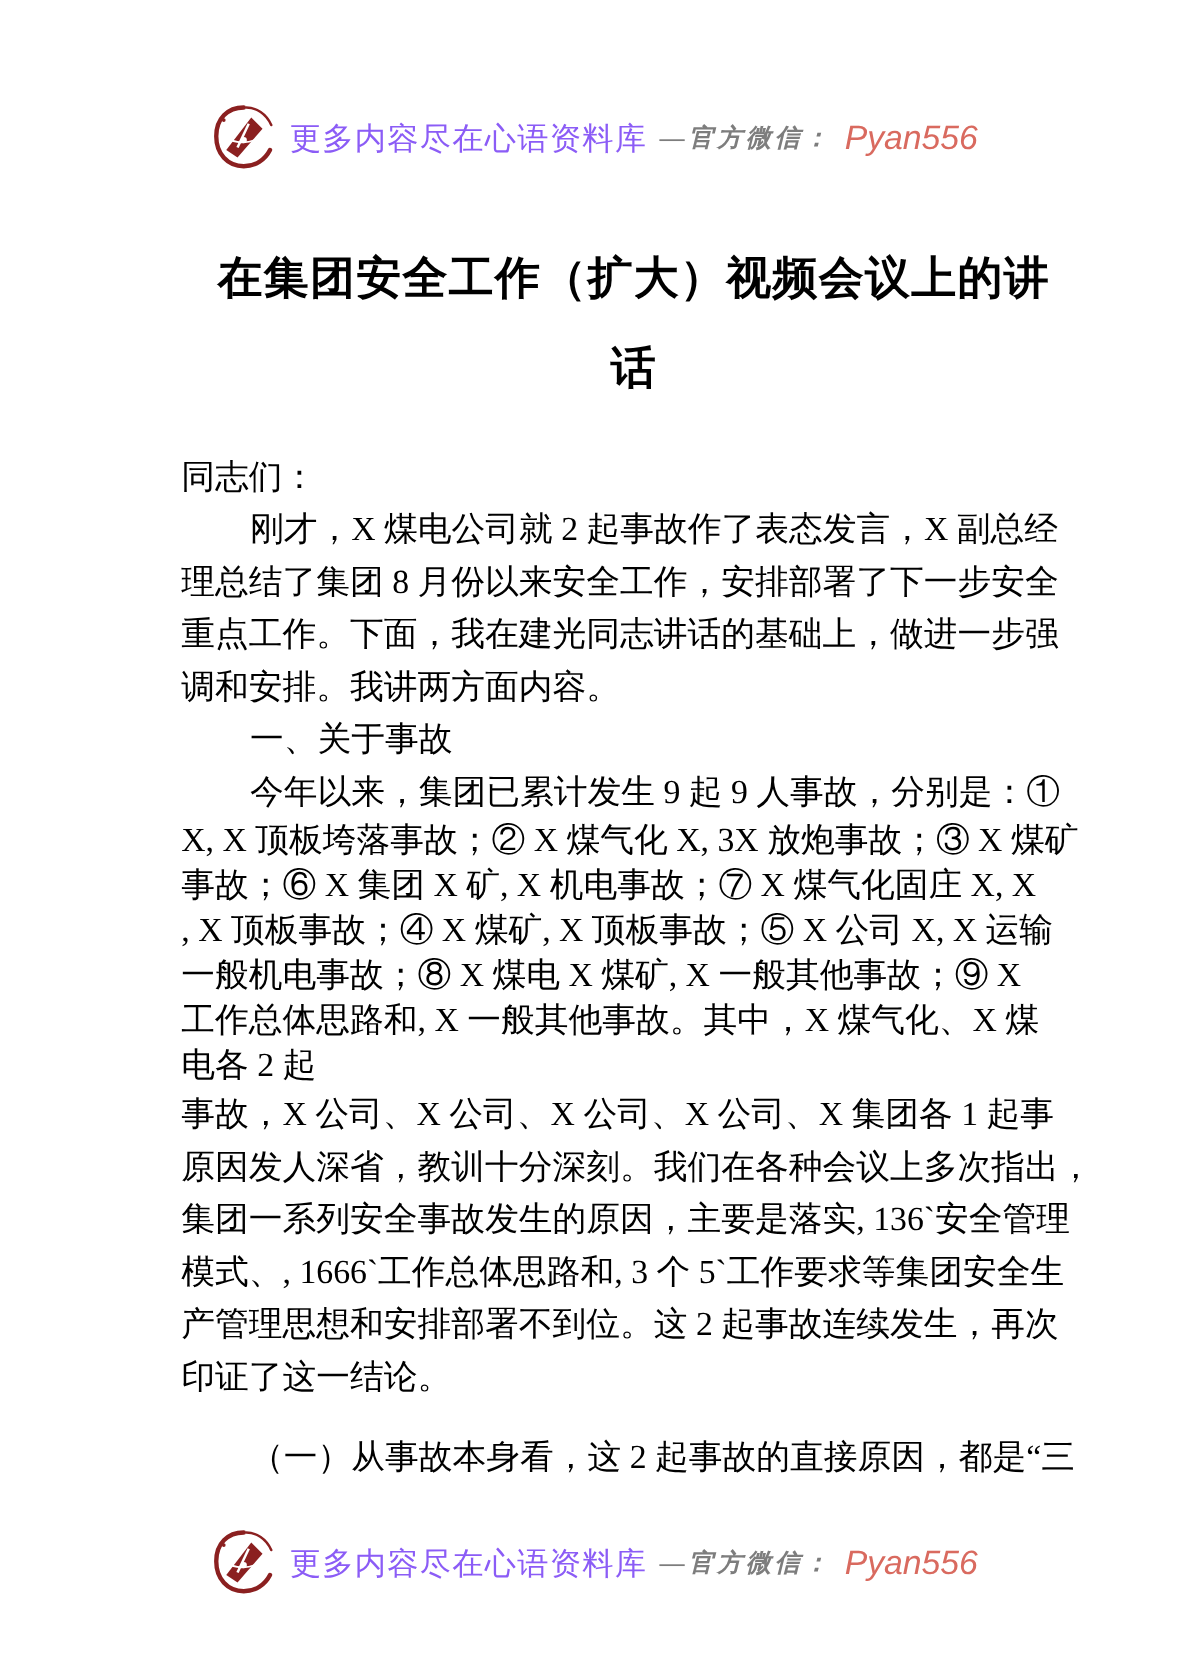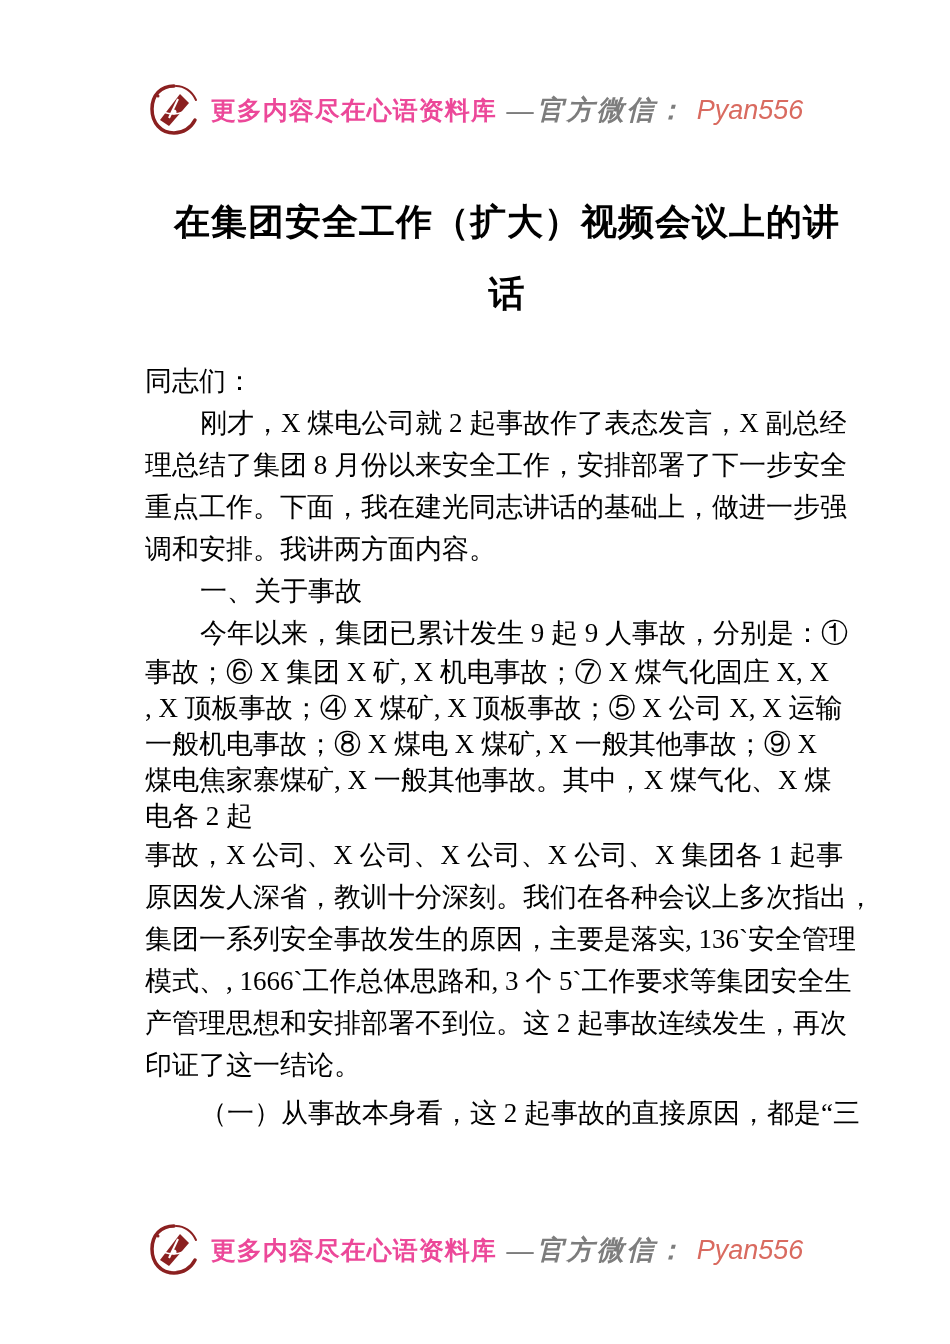--- a/index.html
+++ b/index.html
@@ -19,28 +19,28 @@
     display: flex;
     justify-content: center;
     align-items: center;
     gap: 10px;
     white-space: nowrap;
   }
   .promo-header { top: 82px; }
   .promo-footer { top: 1222px; }
   .promo .logo { width: 54px; height: 56px; flex: 0 0 auto; display: inline-block; }
   .promo-brand {
-    color: #ec4899;
+    color: #8b5cf6;
     font-size: 25px;
-    font-weight: bold;
+    font-weight: normal;
     letter-spacing: 1px;
   }
   .promo-wechat {
     color: #7d7d7d;
-    font-size: 27px;
+    font-size: 20px;
     font-style: italic;
     font-weight: bold;
     letter-spacing: 3px;
   }
   .promo-id {
     color: #d96a5f;
     font-size: 27px;
     font-family: "Liberation Sans", "DejaVu Sans", sans-serif;
     font-style: italic;
   }
@@ -66,21 +66,21 @@
     color: #000000;
     letter-spacing: 0px;
   }
   .line {
     height: 42px;
     line-height: 42px;
     white-space: nowrap;
   }
   .line.tight { height: 36px; line-height: 36px; }
   .line.indent { padding-left: 55px; }
-  .line.gap-before { margin-top: 6px; }
+  .line.gap-before { margin-top: 22px; }
 </style>
 </head>
 <body>
 
 <div class="page">
 
   <div class="promo promo-header">
     <span class="logo">
       <svg viewBox="0 0 54 56" width="54" height="56">
         <path d="M27 4 C14 4 5 13 5 27 C5 41 14 51 27 51 C36 51 44 46 48 38" fill="none" stroke="#8b2020" stroke-width="3.5" stroke-linecap="round"></path>
@@ -103,24 +103,25 @@
   </div>
 
   <div class="body-text">
     <div class="line">同志们：</div>
     <div class="line indent">刚才，X 煤电公司就 2 起事故作了表态发言，X 副总经</div>
     <div class="line">理总结了集团 8 月份以来安全工作，安排部署了下一步安全</div>
     <div class="line">重点工作。下面，我在建光同志讲话的基础上，做进一步强</div>
     <div class="line">调和安排。我讲两方面内容。</div>
     <div class="line indent">一、关于事故</div>
     <div class="line indent">今年以来，集团已累计发生 9 起 9 人事故，分别是：①</div>
+    <div class="line tight">X, X 顶板垮落事故；② X 煤气化 X, 3X 放炮事故；③ X 煤矿</div>
     <div class="line tight">事故；⑥ X 集团 X 矿, X 机电事故；⑦ X 煤气化固庄 X, X</div>
     <div class="line tight">, X 顶板事故；④ X 煤矿, X 顶板事故；⑤ X 公司 X, X 运输</div>
     <div class="line tight">一般机电事故；⑧ X 煤电 X 煤矿, X 一般其他事故；⑨ X</div>
-    <div class="line tight">煤电焦家寨煤矿, X 一般其他事故。其中，X 煤气化、X 煤</div>
+    <div class="line tight">工作总体思路和, X 一般其他事故。其中，X 煤气化、X 煤</div>
     <div class="line tight">电各 2 起</div>
     <div class="line">事故，X 公司、X 公司、X 公司、X 公司、X 集团各 1 起事</div>
     <div class="line">原因发人深省，教训十分深刻。我们在各种会议上多次指出，</div>
     <div class="line">集团一系列安全事故发生的原因，主要是落实, 136`安全管理</div>
     <div class="line">模式、, 1666`工作总体思路和, 3 个 5`工作要求等集团安全生</div>
     <div class="line">产管理思想和安排部署不到位。这 2 起事故连续发生，再次</div>
     <div class="line">印证了这一结论。</div>
     <div class="line indent gap-before">（一）从事故本身看，这 2 起事故的直接原因，都是“三</div>
   </div>
 

